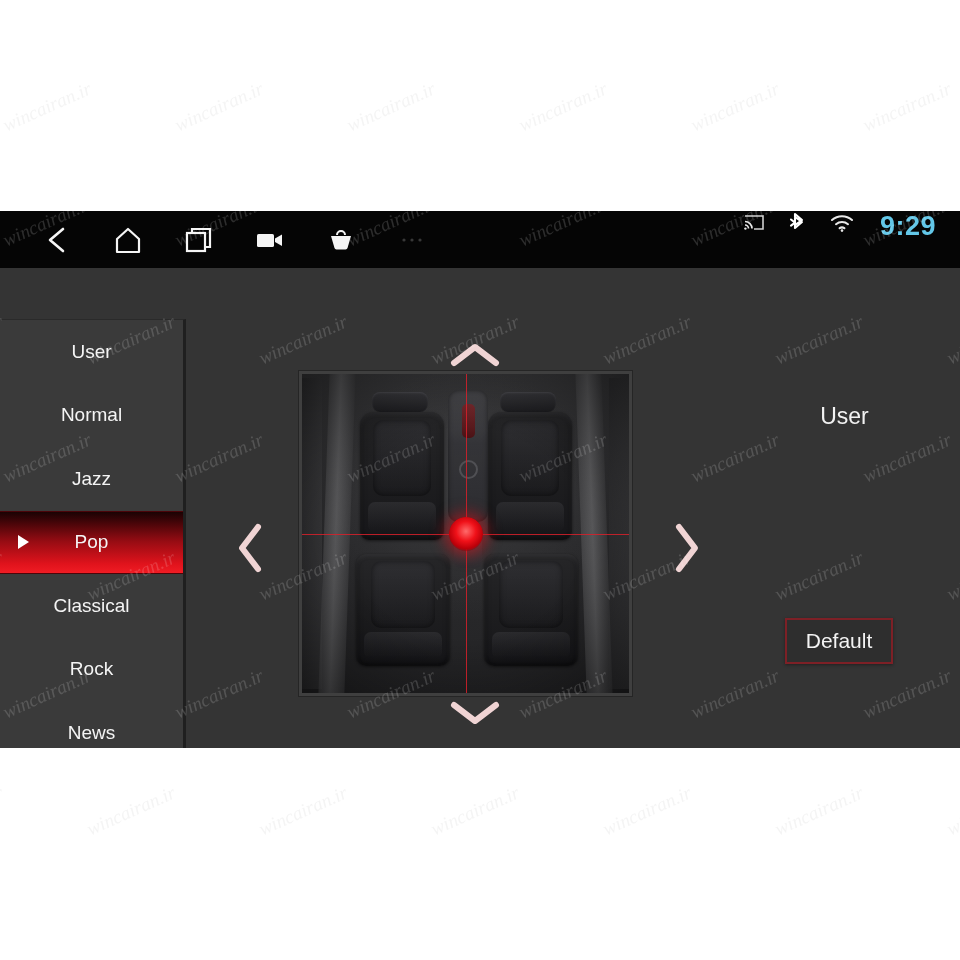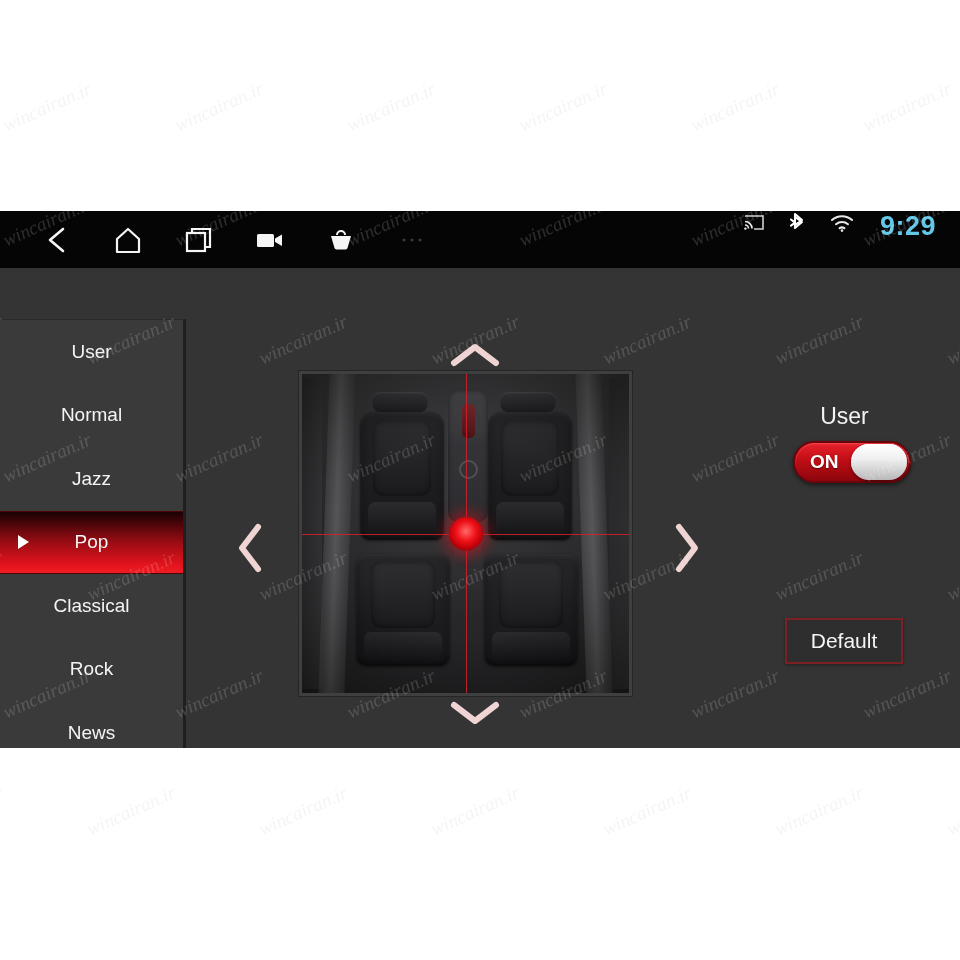--- a/index.html
+++ b/index.html
@@ -275,21 +275,21 @@
   }
   #loud-knob {
     position: absolute; right: 2px; top: 1px;
     width: 56px; height: 36px;
     border-radius: 18px;
     background: linear-gradient(to bottom, #ffffff 0%, #f0f0f0 40%, #b9b9b9 100%);
     box-shadow: 0 1px 3px rgba(0,0,0,.6), inset 0 1px 1px #ffffff;
   }
   #default-btn {
     position: absolute; left: 56px; top: 299px;
-    width: 118px; height: 46px;
+    width: 108px; height: 46px;
     background: #2e2e2e;
     border: 2px solid #7d2026;
     display: flex; align-items: center; justify-content: center;
     color: #f4f4f4; font-size: 21px;
     cursor: pointer;
     box-shadow: 0 1px 3px rgba(0,0,0,.4);
   }
 
   
   #watermarks {
@@ -484,24 +484,20 @@
           </div>
 
           <div id="cross-h"></div>
           <div id="cross-v"></div>
           <div id="focusdot"></div>
         </div>
 
         <div id="rightpanel">
           <div id="loud-label">User</div>
 
-          <div id="loud-toggle">
-            <span id="loud-on">ON</span>
-            <span id="loud-knob"></span>
-          </div>
 
           <div id="default-btn">
             <span>Default</span>
           </div>
         </div>
       </div>
     </div>
 
     <div id="watermarks">
         <span class="wm" style="left: 0px; top: 0px;">wincairan.ir</span>

